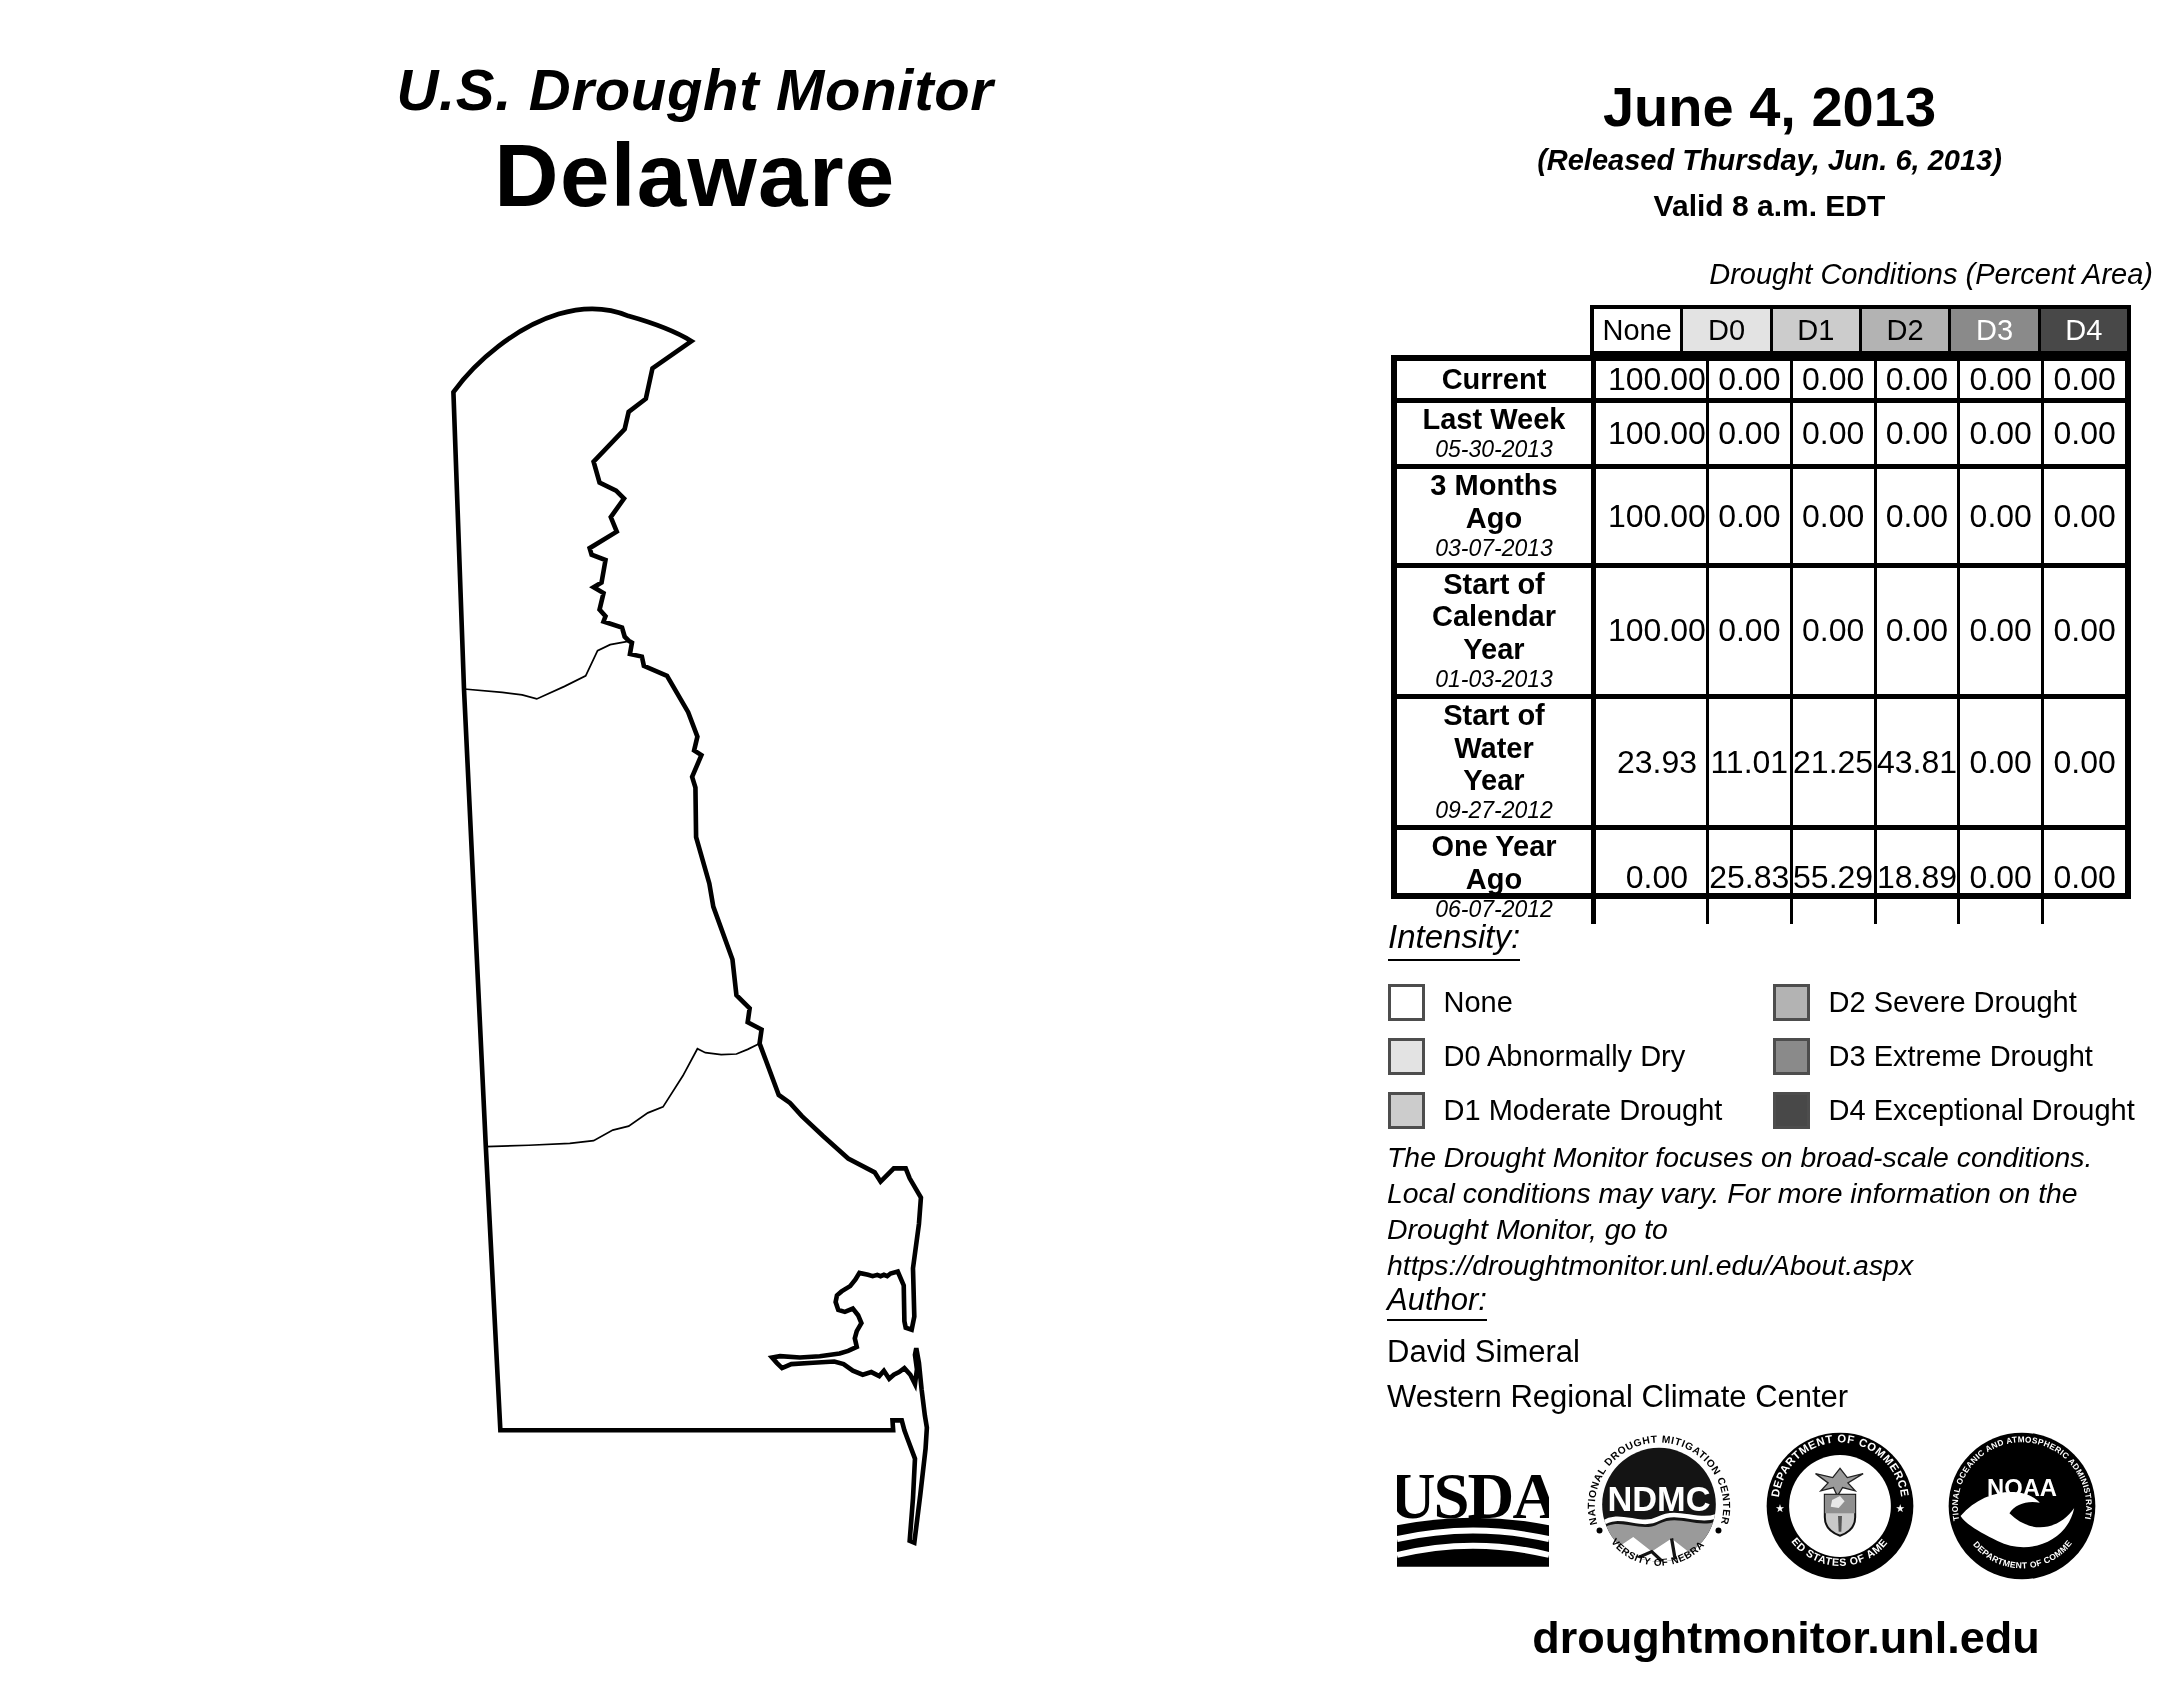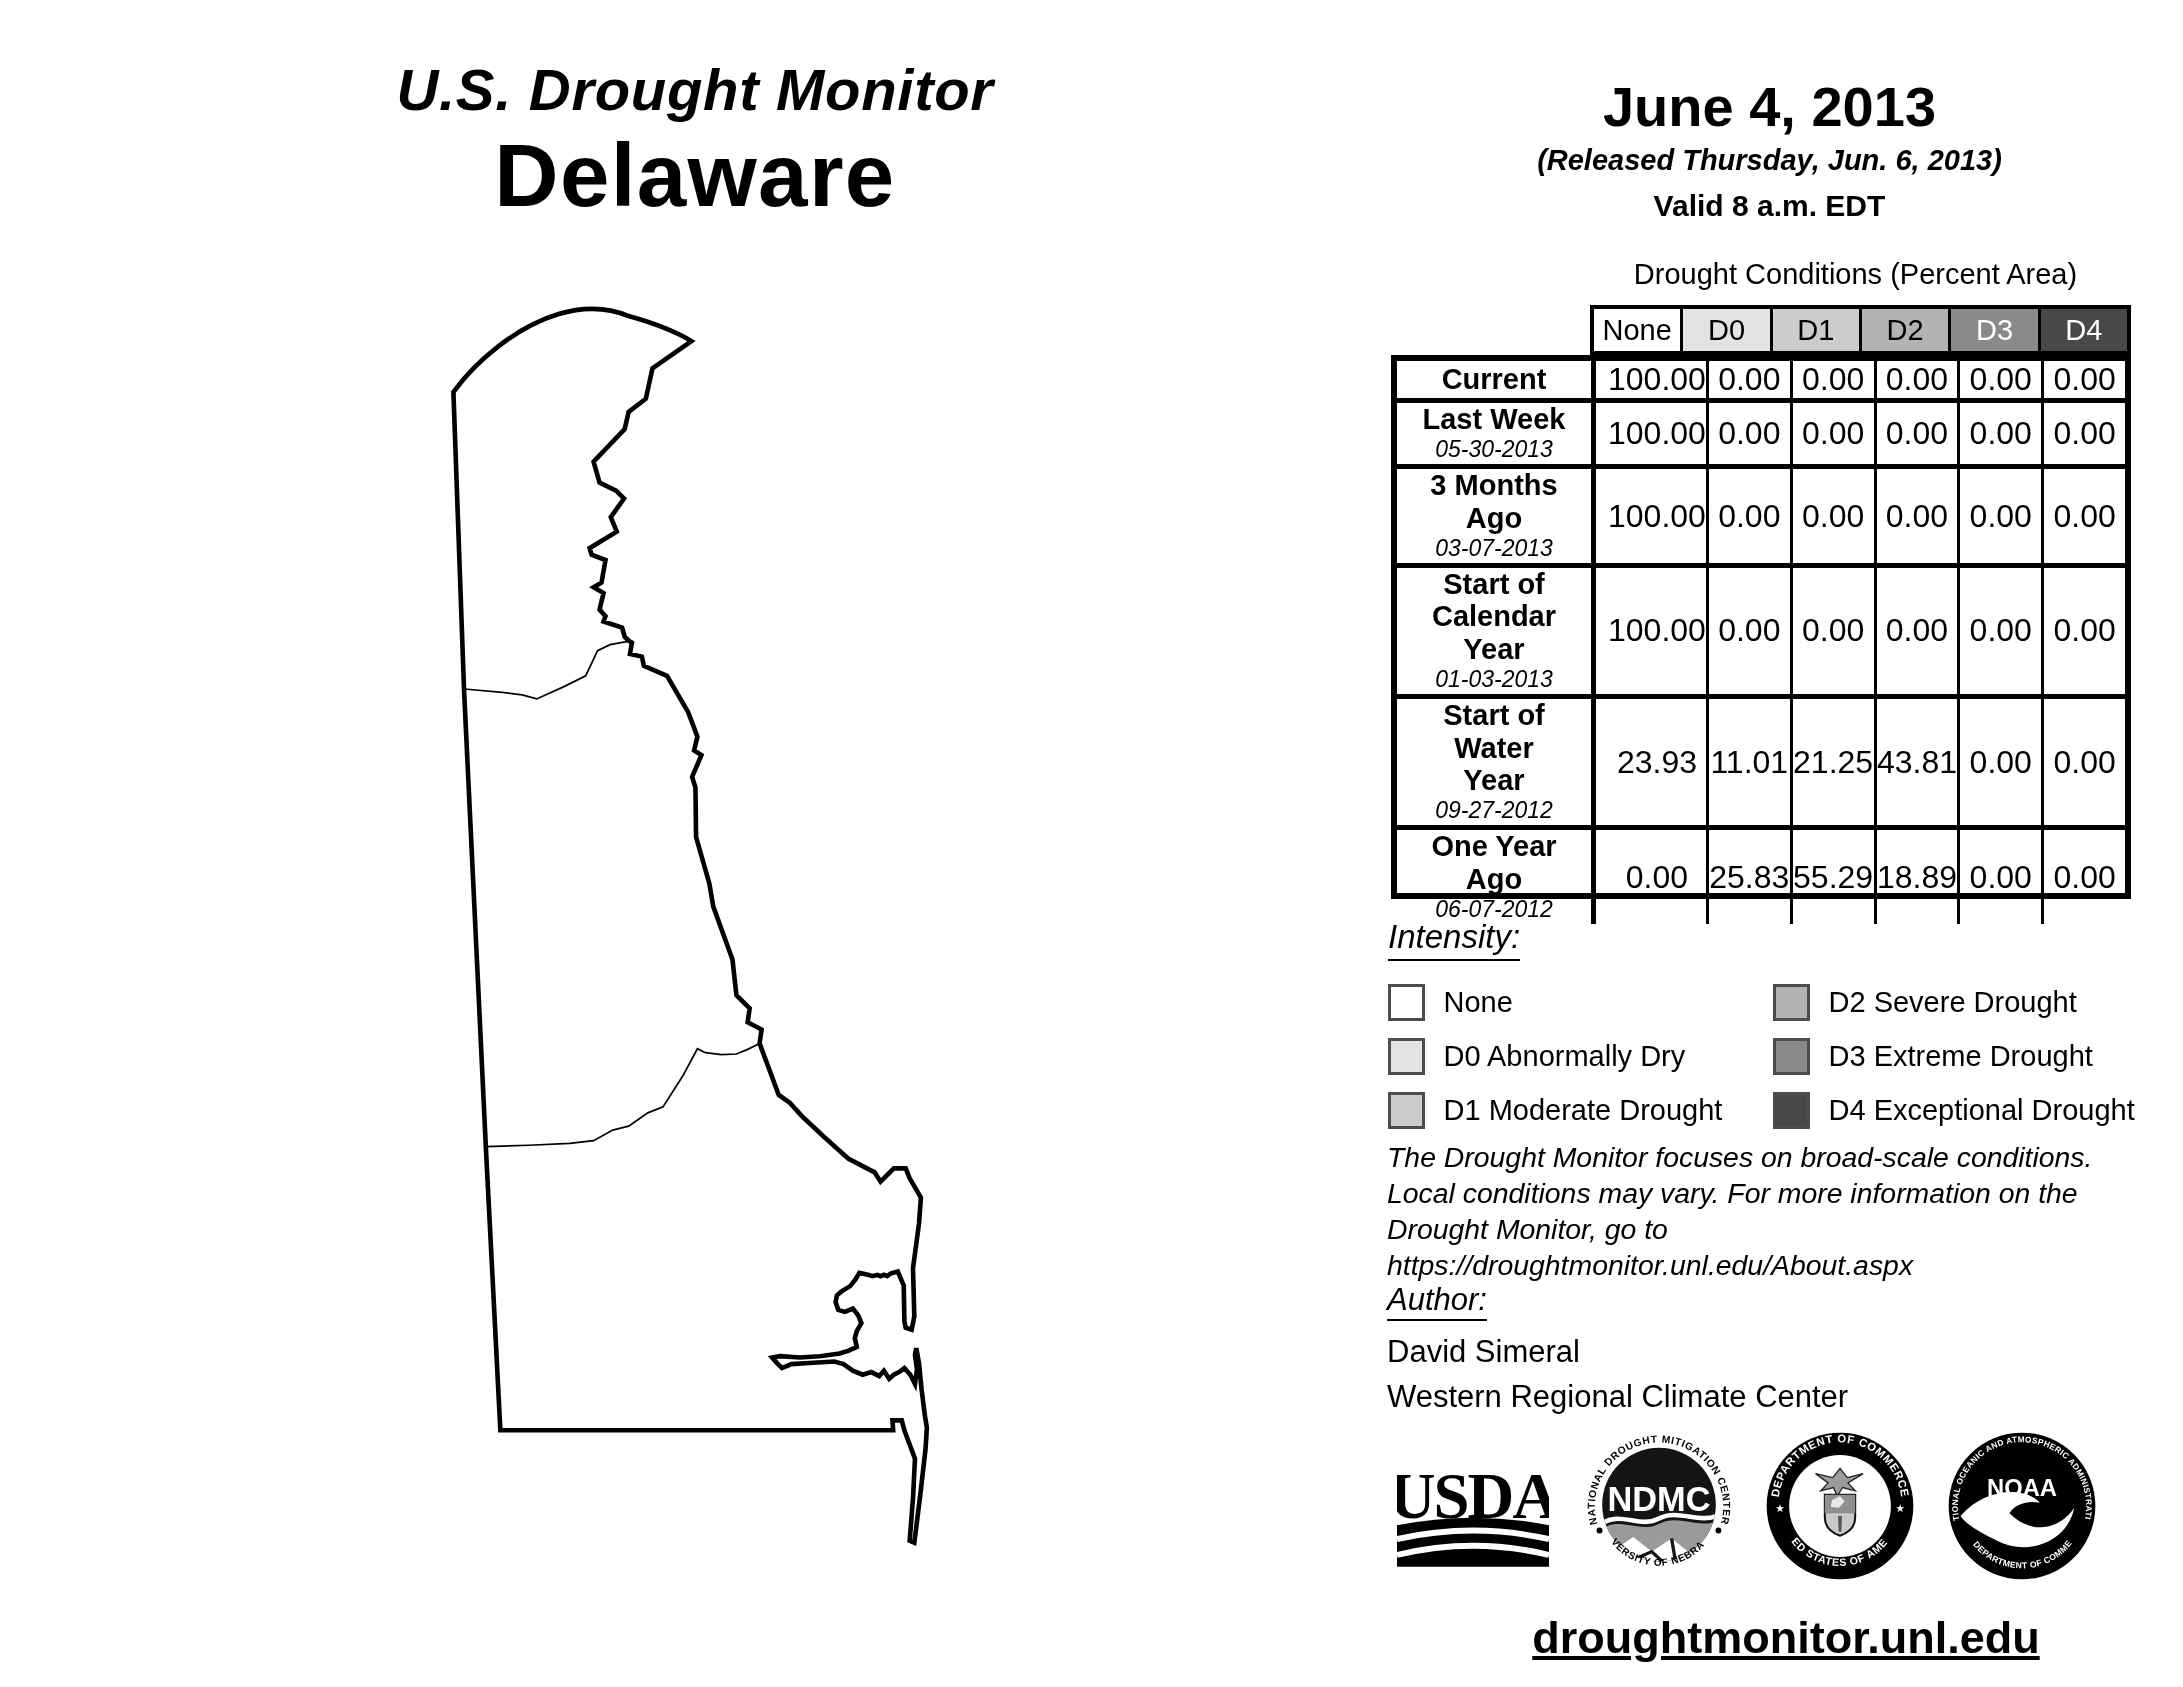--- a/index.html
+++ b/index.html
@@ -17,21 +17,21 @@
   
   .map-svg{left:423px;top:298px;width:529px;height:1270px;}
   .state-outline{fill:none;stroke:#000;stroke-width:7;stroke-linejoin:miter;}
   .county-line{fill:none;stroke:#000;stroke-width:2.6;}
 
   
   .date-line{left:1389px;top:74px;width:761px;text-align:center;font-size:56px;font-weight:bold;}
   .released-line{left:1389px;top:144px;width:761px;text-align:center;font-size:29px;
                  font-weight:bold;font-style:italic;}
   .valid-line{left:1389px;top:189px;width:761px;text-align:center;font-size:30px;font-weight:bold;}
-  .table-caption{left:1558px;top:258px;width:595px;text-align:center;font-size:29px;}
+  .table-caption{left:1558px;top:258px;width:595px;text-align:right;font-size:29px;font-style:italic;}
 
   
   .dm-header{left:1590px;top:305px;width:541px;height:50px;display:flex;border:4px solid #000;}
   .dm-header .hcell{flex:1;display:flex;align-items:center;justify-content:center;
                     font-size:29px;border-left:3.3px solid #000;}
   .dm-header .hcell:first-child{border-left:none;}
   .dm-table{left:1391px;top:355px;width:740px;height:544px;border:6px solid #000;
             display:grid;grid-template-columns:194px repeat(6,1fr);grid-auto-rows:1fr;}
   .dm-table > div{display:flex;align-items:center;justify-content:center;}
   .lcell{flex-direction:column;padding:0 23px;text-align:center;}
@@ -55,21 +55,21 @@
   
   .disclaimer{left:1387px;top:1139px;font-size:28.4px;font-style:italic;line-height:36px;}
   .author{left:1387px;top:1282px;}
   .author-heading{display:inline-block;font-size:31px;font-style:italic;
                   border-bottom:2.6px solid #000;padding-bottom:1px;}
   .author-name{margin-top:13.2px;font-size:31px;}
   .author-affiliation{margin-top:9.3px;font-size:31px;}
 
   
   .logo{position:absolute;}
-  .site-url{left:1389px;top:1612px;width:794px;text-align:center;font-size:45px;font-weight:bold;text-decoration:underline;}
+  .site-url{left:1389px;top:1612px;width:794px;text-align:center;font-size:45px;font-weight:bold;}
 </style>
 </head>
 <body>
 
 <div class="page">
 
   <div class="abs us-title">U.S. Drought Monitor</div>
   <div class="abs region-title">Delaware</div>
 
   <svg class="abs map-svg" viewBox="640 450 800 1920" xmlns="http://www.w3.org/2000/svg">

